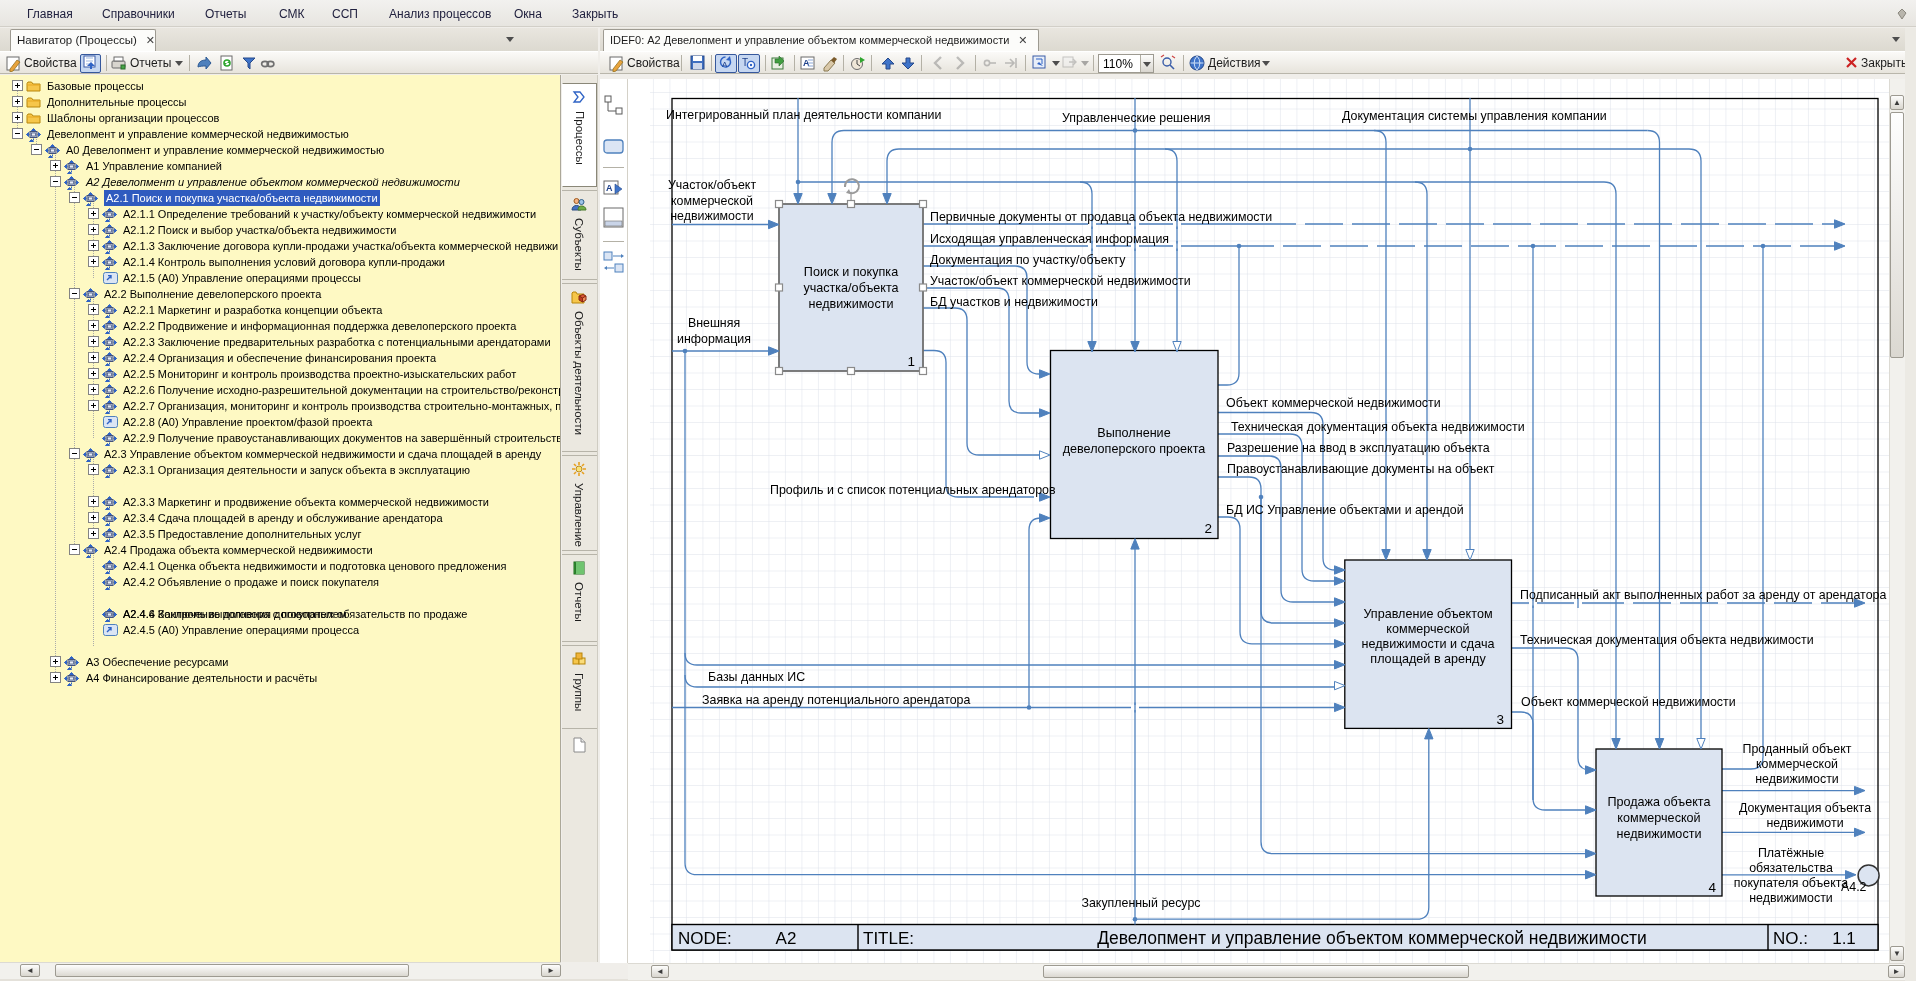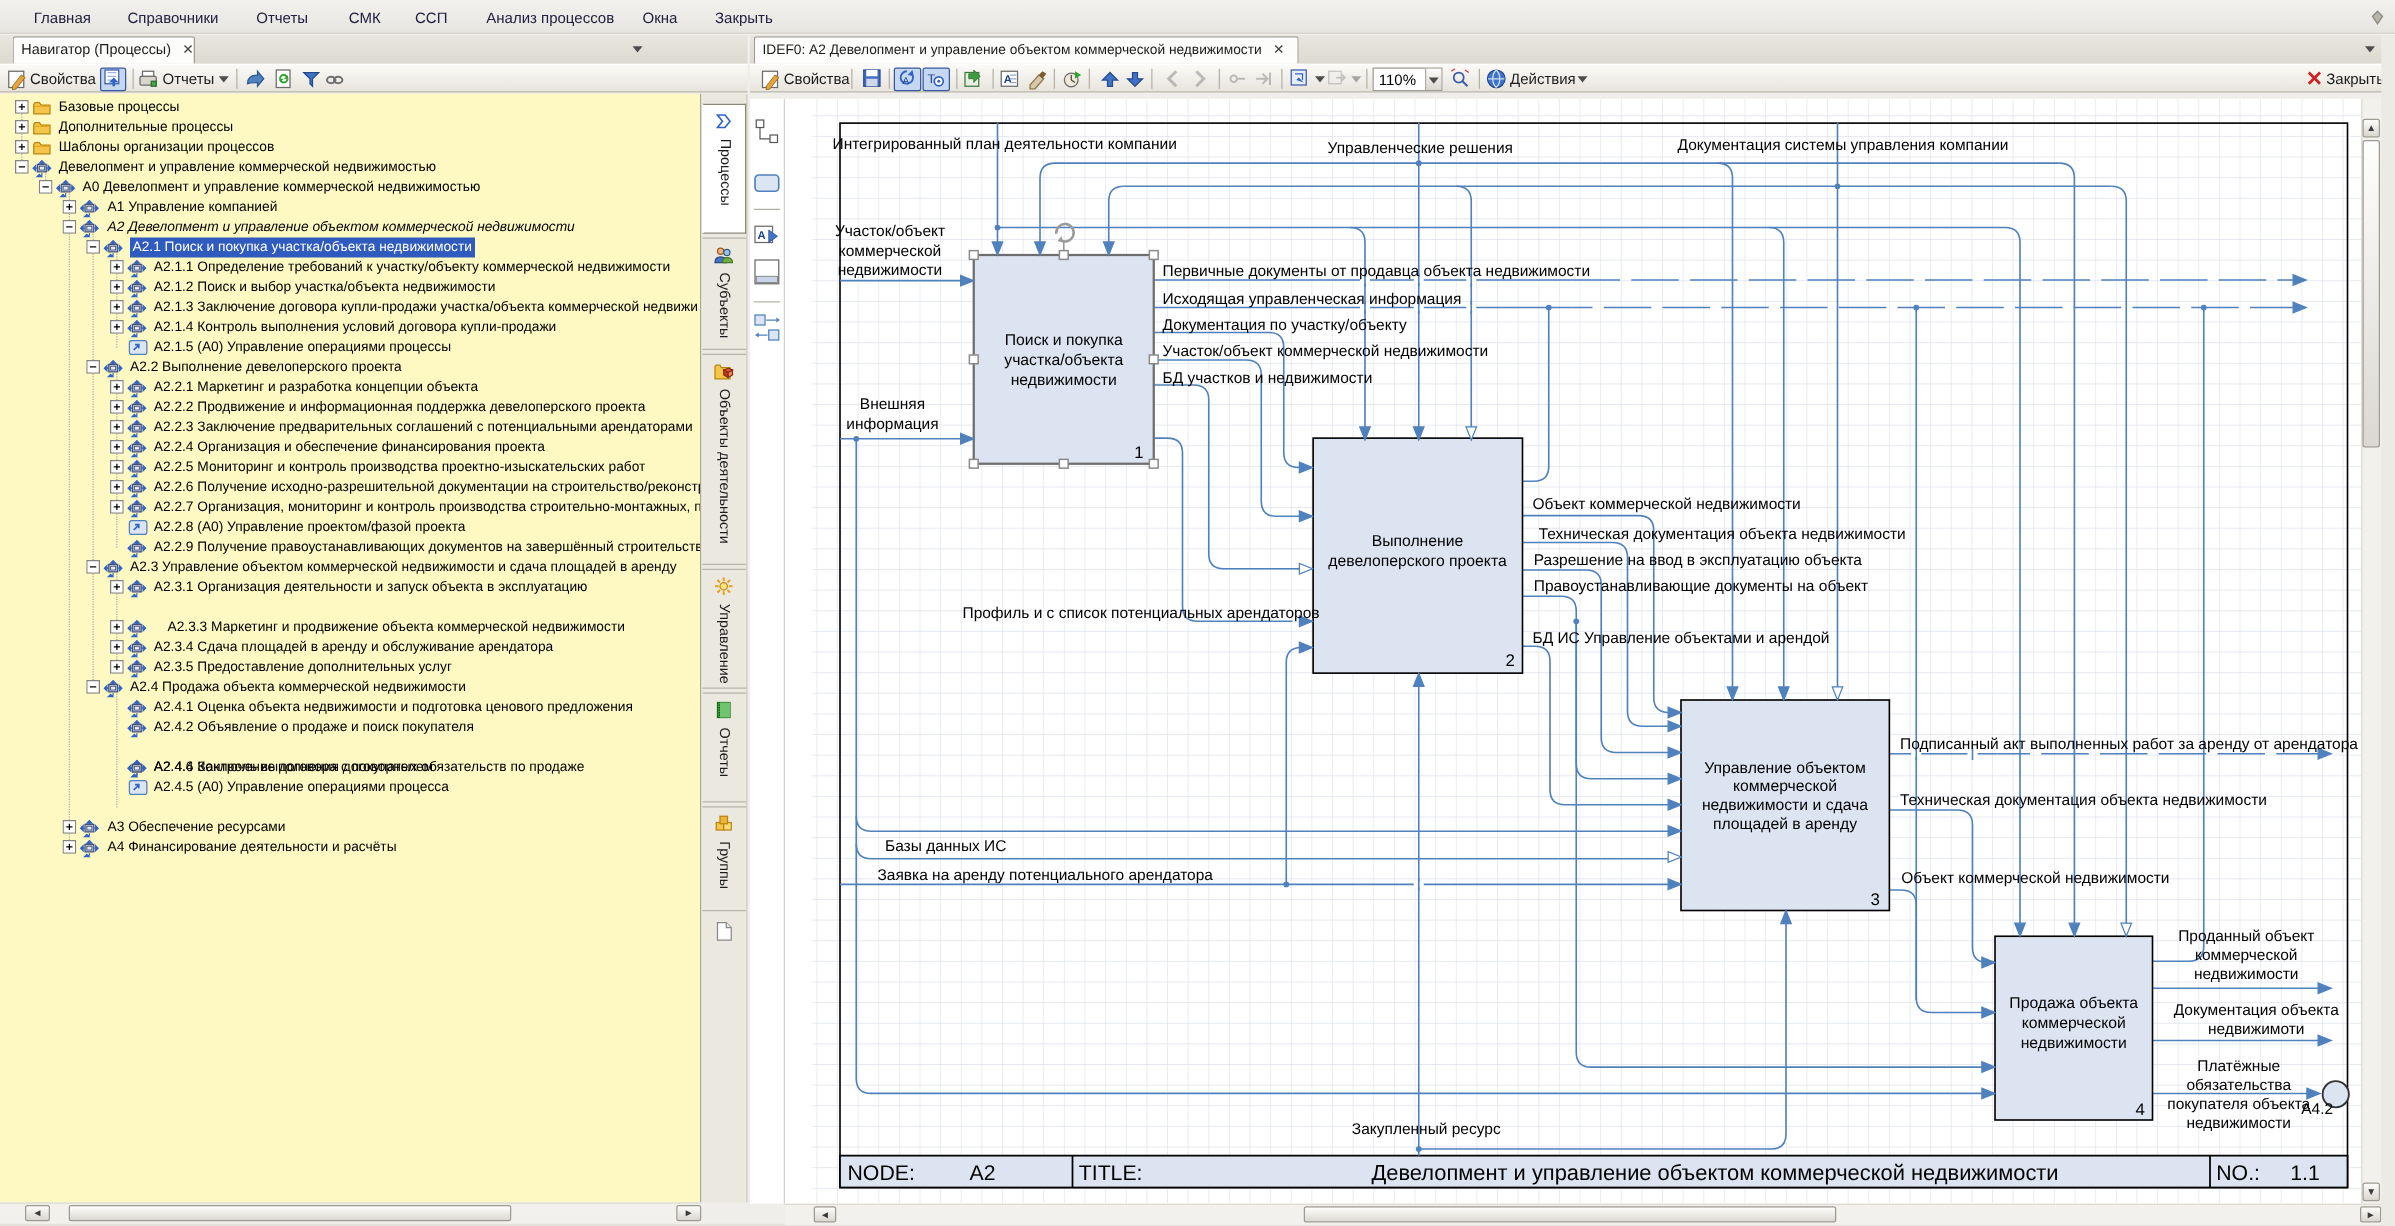--- a/index.html
+++ b/index.html
@@ -447,21 +447,21 @@
           <path d="M3 5.5h5M5.5 3v5" stroke="#000"></path>
         </svg>
         <svg class="ico" style="left:101px" width="17" height="15">
           <path d="M4.5 7.5h-3M3.5 5.5l-2 2 2 2z" stroke="#2f63c5" fill="#2f63c5" stroke-width="1"></path>
           <path d="M12.5 7.5h3M13.5 5.5l2 2-2 2z" stroke="#2f63c5" fill="#2f63c5" stroke-width="1"></path>
           <path d="M8.5 3.5v-2M6.5 2.5l2-2 2 2z" stroke="#2f63c5" fill="#2f63c5" stroke-width="1" transform="translate(0,1)"></path>
           <path d="M8.5 11.5v2M6.5 12.5l2 2h-4z" stroke="#2f63c5" fill="#2f63c5" stroke-width="1"></path>
           <rect x="5" y="4.5" width="7" height="6" fill="#b9c6de" stroke="#44527a"></rect>
           <rect x="6.5" y="6" width="4" height="3" fill="#e8edf5" stroke="#44527a" stroke-width=".7"></rect>
         </svg>
-        <span class="lbl" style="left:123px;">А2.2.3 Заключение предварительных соглашений с потенциальными арендаторами</span>
+        <span class="lbl" style="left:123px;">А2.2.3 Заключение предварительных разработка с потенциальными арендаторами</span>
       </div>
 <div class="trow" style="top:275px;left:0;width:561px">
         <svg class="eb" style="left:88px" width="11" height="11">
           <rect x=".5" y=".5" width="10" height="10" fill="#fff" stroke="#838383"></rect>
           <path d="M3 5.5h5M5.5 3v5" stroke="#000"></path>
         </svg>
         <svg class="ico" style="left:101px" width="17" height="15">
           <path d="M4.5 7.5h-3M3.5 5.5l-2 2 2 2z" stroke="#2f63c5" fill="#2f63c5" stroke-width="1"></path>
           <path d="M12.5 7.5h3M13.5 5.5l2 2-2 2z" stroke="#2f63c5" fill="#2f63c5" stroke-width="1"></path>
           <path d="M8.5 3.5v-2M6.5 2.5l2-2 2 2z" stroke="#2f63c5" fill="#2f63c5" stroke-width="1" transform="translate(0,1)"></path>
@@ -570,21 +570,21 @@
           <path d="M3 5.5h5M5.5 3v5" stroke="#000"></path>
         </svg>
         <svg class="ico" style="left:101px" width="17" height="15">
           <path d="M4.5 7.5h-3M3.5 5.5l-2 2 2 2z" stroke="#2f63c5" fill="#2f63c5" stroke-width="1"></path>
           <path d="M12.5 7.5h3M13.5 5.5l2 2-2 2z" stroke="#2f63c5" fill="#2f63c5" stroke-width="1"></path>
           <path d="M8.5 3.5v-2M6.5 2.5l2-2 2 2z" stroke="#2f63c5" fill="#2f63c5" stroke-width="1" transform="translate(0,1)"></path>
           <path d="M8.5 11.5v2M6.5 12.5l2 2h-4z" stroke="#2f63c5" fill="#2f63c5" stroke-width="1"></path>
           <rect x="5" y="4.5" width="7" height="6" fill="#b9c6de" stroke="#44527a"></rect>
           <rect x="6.5" y="6" width="4" height="3" fill="#e8edf5" stroke="#44527a" stroke-width=".7"></rect>
         </svg>
-        <span class="lbl" style="left:123px;margin-left:11px;">А2.3.3 Маркетинг и продвижение объекта коммерческой недвижимости</span>
+        <span class="lbl" style="left:123px;">А2.3.3 Маркетинг и продвижение объекта коммерческой недвижимости</span>
       </div>
 <div class="trow" style="top:435px;left:0;width:561px">
         <svg class="eb" style="left:88px" width="11" height="11">
           <rect x=".5" y=".5" width="10" height="10" fill="#fff" stroke="#838383"></rect>
           <path d="M3 5.5h5M5.5 3v5" stroke="#000"></path>
         </svg>
         <svg class="ico" style="left:101px" width="17" height="15">
           <path d="M4.5 7.5h-3M3.5 5.5l-2 2 2 2z" stroke="#2f63c5" fill="#2f63c5" stroke-width="1"></path>
           <path d="M12.5 7.5h3M13.5 5.5l2 2-2 2z" stroke="#2f63c5" fill="#2f63c5" stroke-width="1"></path>
           <path d="M8.5 3.5v-2M6.5 2.5l2-2 2 2z" stroke="#2f63c5" fill="#2f63c5" stroke-width="1" transform="translate(0,1)"></path>

